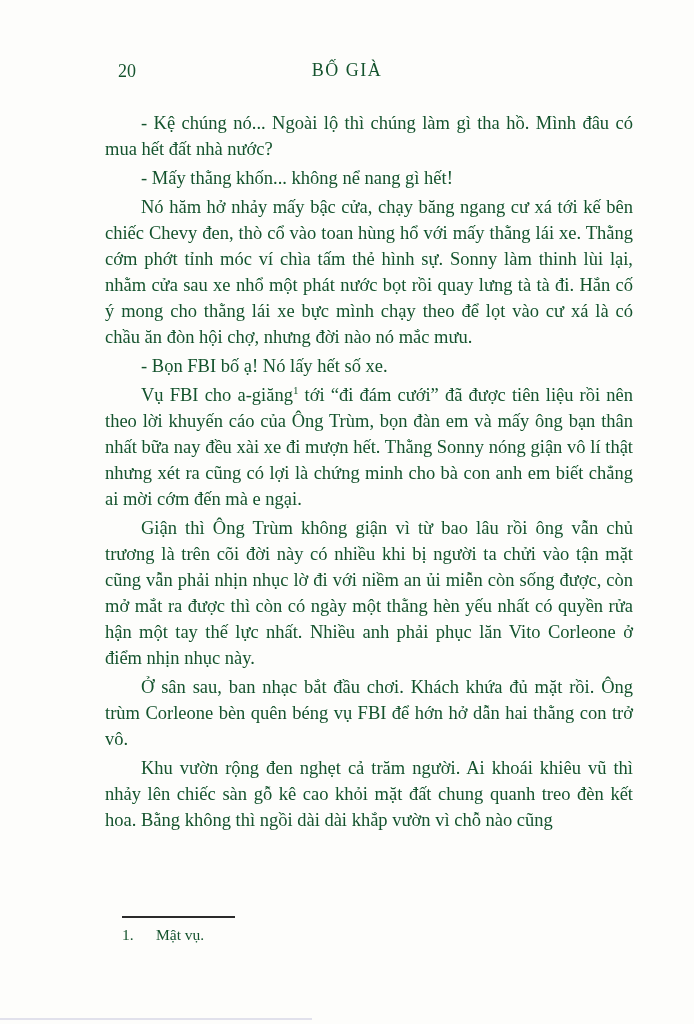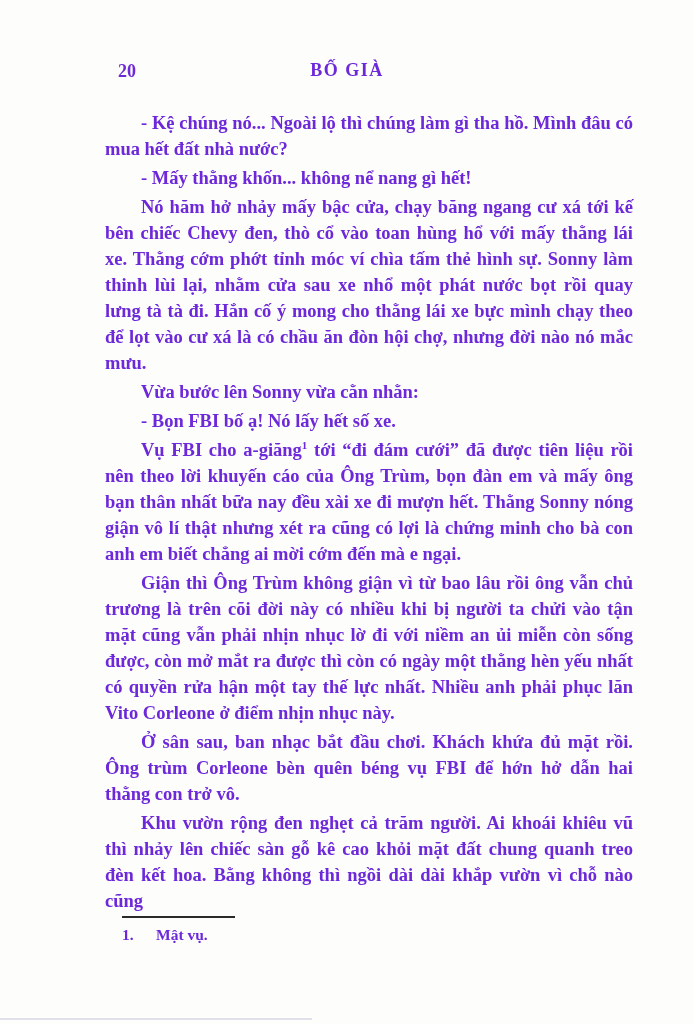--- a/index.html
+++ b/index.html
@@ -6,23 +6,22 @@
   html, body { width: 694px; height: 1024px; }
   body {
     font-family: "Liberation Serif", "DejaVu Serif", serif;
     background: #f4f4f2;
   }
   .page {
     position: relative;
     width: 694px;
     height: 1024px;
     background: #fdfdfb;
-    color: #6d28d9;
+    color: #14532d;
     overflow: hidden;
-    font-weight: bold;
   }
   .header {
     position: absolute;
     top: 60px;
     left: 0;
     width: 694px;
     height: 24px;
   }
   .page-num {
     position: absolute;
@@ -88,21 +87,20 @@
 
   <div class="header">
     <span class="page-num">20</span>
     <span class="running-title">BỐ GIÀ</span>
   </div>
 
   <div class="body-text" id="body-text">
       <p class="para"><span>- Kệ chúng nó... Ngoài lộ thì chúng làm gì tha hồ. Mình đâu có mua hết đất nhà nước?</span></p>
       <p class="para"><span>- Mấy thằng khốn... không nể nang gì hết!</span></p>
       <p class="para"><span>Nó hăm hở nhảy mấy bậc cửa, chạy băng ngang cư xá tới kế bên chiếc Chevy đen, thò cổ vào toan hùng hổ với mấy thằng lái xe. Thằng cớm phớt tỉnh móc ví chìa tấm thẻ hình sự. Sonny làm thinh lùi lại, nhằm cửa sau xe nhổ một phát nước bọt rồi quay lưng tà tà đi. Hắn cố ý mong cho thằng lái xe bực mình chạy theo để lọt vào cư xá là có chầu ăn đòn hội chợ, nhưng đời nào nó mắc mưu.</span></p>
-      <p class="para"><span>Vừa bước lên Sonny vừa cằn nhằn:</span></p>
       <p class="para"><span>- Bọn FBI bố ạ! Nó lấy hết số xe.</span></p>
       <p class="para"><span>Vụ FBI cho a-giăng</span><sup>1</sup><span> tới “đi đám cưới” đã được tiên liệu rồi nên theo lời khuyến cáo của Ông Trùm, bọn đàn em và mấy ông bạn thân nhất bữa nay đều xài xe đi mượn hết. Thằng Sonny nóng giận vô lí thật nhưng xét ra cũng có lợi là chứng minh cho bà con anh em biết chẳng ai mời cớm đến mà e ngại.</span></p>
       <p class="para"><span>Giận thì Ông Trùm không giận vì từ bao lâu rồi ông vẫn chủ trương là trên cõi đời này có nhiều khi bị người ta chửi vào tận mặt cũng vẫn phải nhịn nhục lờ đi với niềm an ủi miễn còn sống được, còn mở mắt ra được thì còn có ngày một thằng hèn yếu nhất có quyền rửa hận một tay thế lực nhất. Nhiều anh phải phục lăn Vito Corleone ở điểm nhịn nhục này.</span></p>
       <p class="para"><span>Ở sân sau, ban nhạc bắt đầu chơi. Khách khứa đủ mặt rồi. Ông trùm Corleone bèn quên béng vụ FBI để hớn hở dẫn hai thằng con trở vô.</span></p>
       <p class="para"><span>Khu vườn rộng đen nghẹt cả trăm người. Ai khoái khiêu vũ thì nhảy lên chiếc sàn gỗ kê cao khỏi mặt đất chung quanh treo đèn kết hoa. Bằng không thì ngồi dài dài khắp vườn vì chỗ nào cũng</span></p>
     </div>
 
   <div class="footnote-block">
     <div class="footnote-sep"></div>
     <div class="footnote-line">

